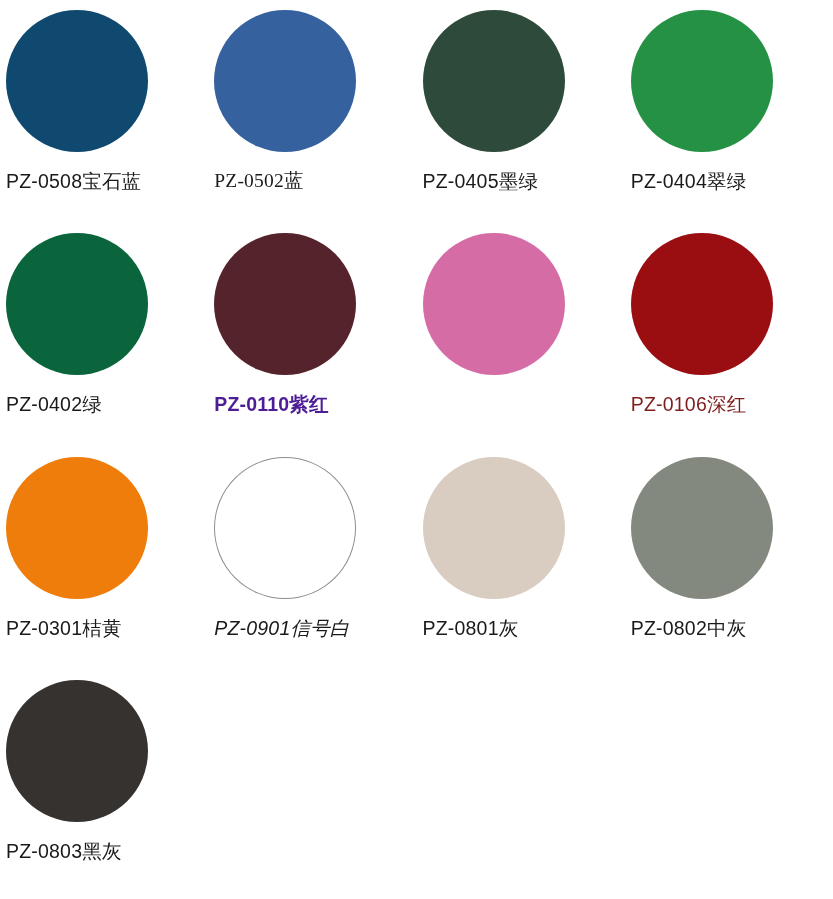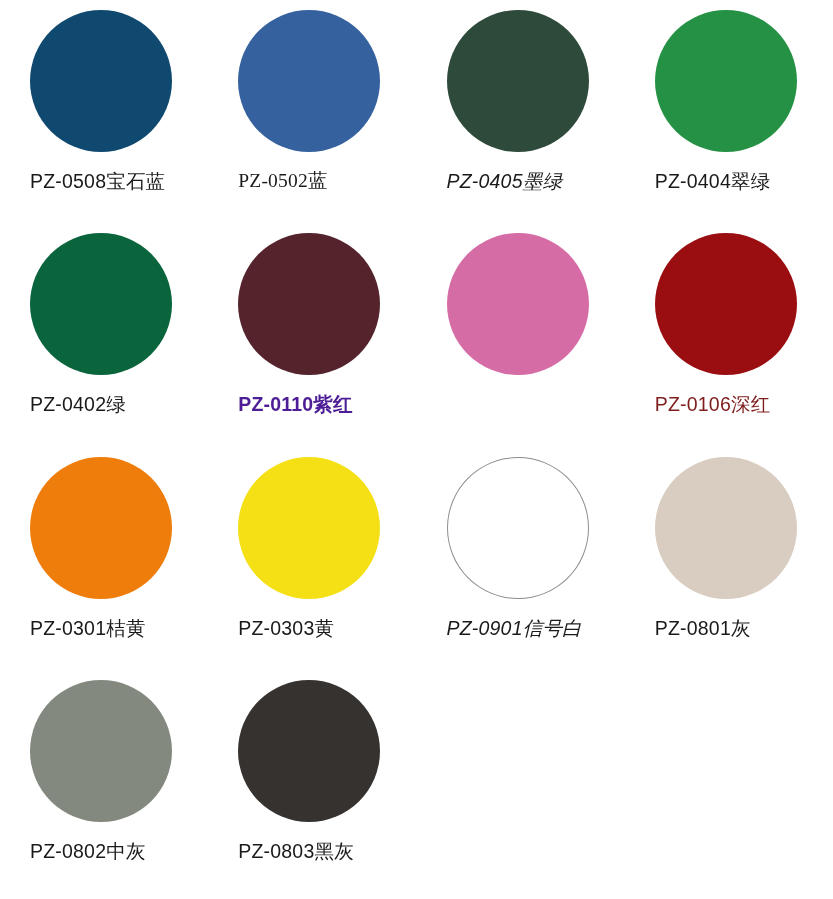--- a/index.html
+++ b/index.html
@@ -23,23 +23,22 @@
     grid-template-columns: repeat(4, 1fr);
     grid-template-rows: repeat(4, 1fr);
     padding: 6px 0 0 0;
   }
   .swatch-cell {
     position: relative;
     display: flex;
     flex-direction: column;
     align-items: flex-start;
     justify-content: flex-start;
-    padding-left: 18px;
+    padding-left: 6px;
     box-sizing: border-box;
-    margin-left: 12px;
   }
   .swatch-disc-wrap {
     width: 100%;
     height: 152px;
     display: flex;
     align-items: center;
     justify-content: flex-start;
   }
   .swatch-disc {
     width: 142px;
@@ -79,21 +78,21 @@
     <div class="swatch-cell row-1">
       <div class="swatch-disc-wrap">
         <div class="swatch-disc" style="background-color: rgb(53, 97, 158);"></div>
       </div>
       <div class="swatch-label" style="color: rgb(26, 26, 26); font-family: Liberation Serif, serif;">PZ-0502蓝</div>
     </div>
     <div class="swatch-cell row-1">
       <div class="swatch-disc-wrap">
         <div class="swatch-disc" style="background-color: rgb(45, 74, 58);"></div>
       </div>
-      <div class="swatch-label" style="color: rgb(26, 26, 26); font-style: italic;">PZ-0405墨绿</div>
+      <div class="swatch-label" style="color: rgb(26, 26, 26);">PZ-0405墨绿</div>
     </div>
     <div class="swatch-cell row-1">
       <div class="swatch-disc-wrap">
         <div class="swatch-disc" style="background-color: rgb(37, 145, 68);"></div>
       </div>
       <div class="swatch-label" style="color: rgb(26, 26, 26);">PZ-0404翠绿</div>
     </div>
     <div class="swatch-cell row-2">
       <div class="swatch-disc-wrap">
         <div class="swatch-disc" style="background-color: rgb(10, 100, 60);"></div>
@@ -116,26 +115,20 @@
         <div class="swatch-disc" style="background-color: rgb(154, 14, 18);"></div>
       </div>
       <div class="swatch-label" style="color: #7f1d1d;">PZ-0106深红</div>
     </div>
     <div class="swatch-cell row-3">
       <div class="swatch-disc-wrap">
         <div class="swatch-disc" style="background-color: rgb(238, 125, 11);"></div>
       </div>
       <div class="swatch-label" style="color: rgb(26, 26, 26);">PZ-0301桔黄</div>
     </div>
-    <div class="swatch-cell row-3">
-      <div class="swatch-disc-wrap">
-        <div class="swatch-disc" style="background-color: rgb(245, 224, 22);"></div>
-      </div>
-      <div class="swatch-label" style="color: rgb(26, 26, 26);">PZ-0303黄</div>
-    </div>
     <div class="swatch-cell row-4">
       <div class="swatch-disc-wrap">
         <div class="swatch-disc outlined" style="background-color: rgb(255, 255, 255);"></div>
       </div>
       <div class="swatch-label" style="color: rgb(26, 26, 26); font-style: italic;">PZ-0901信号白</div>
     </div>
     <div class="swatch-cell row-4">
       <div class="swatch-disc-wrap">
         <div class="swatch-disc" style="background-color: rgb(216, 205, 192);"></div>
       </div>

